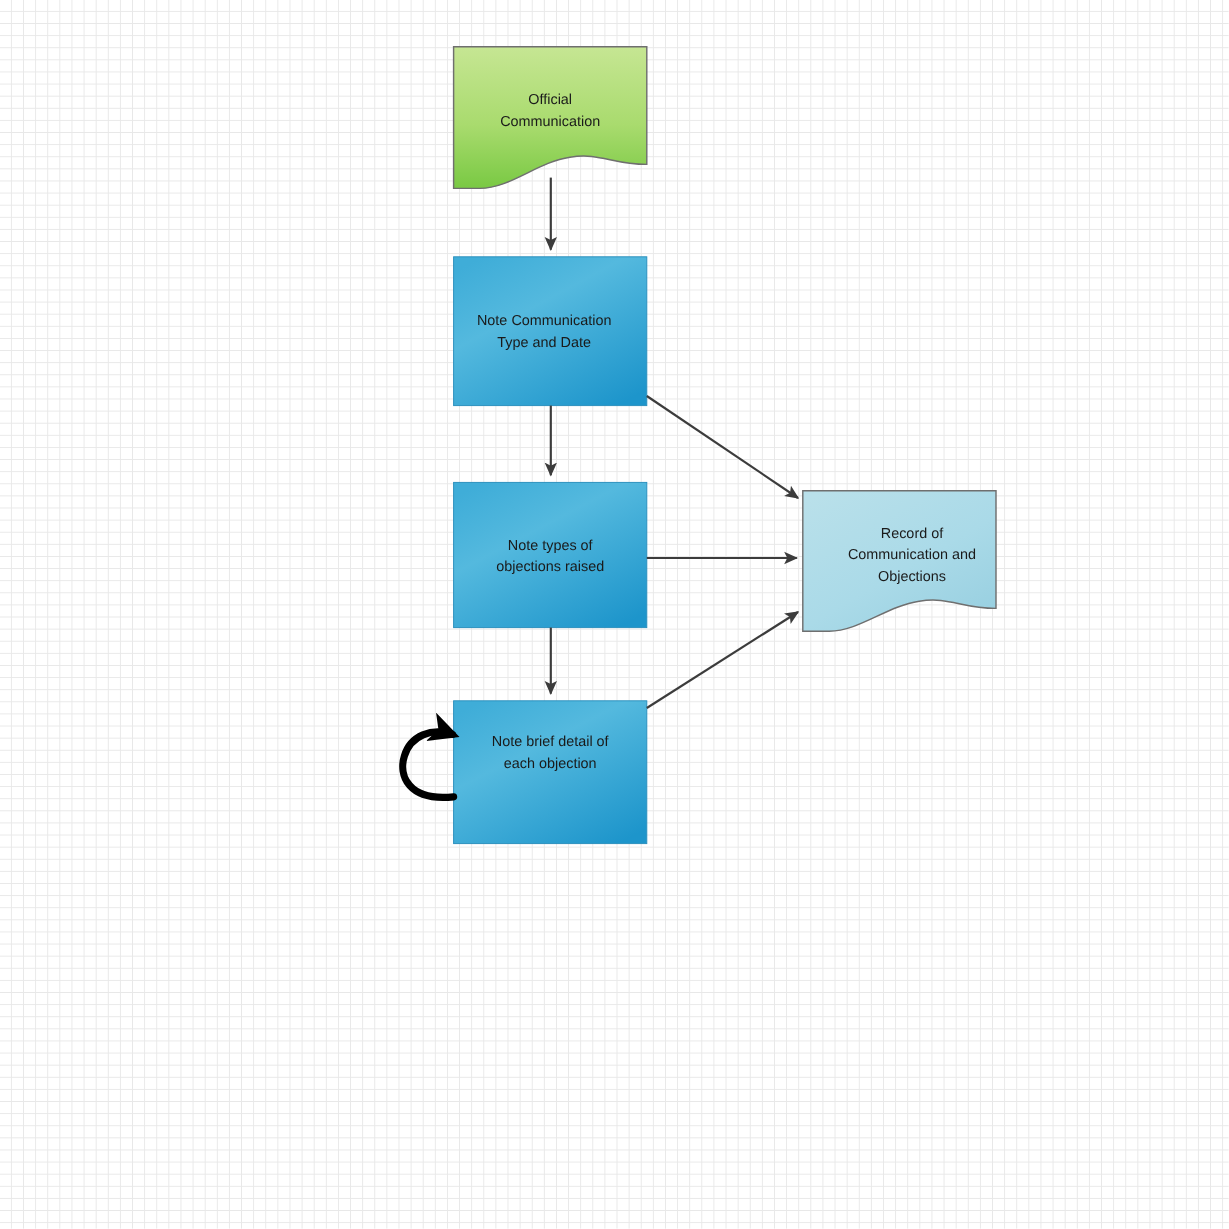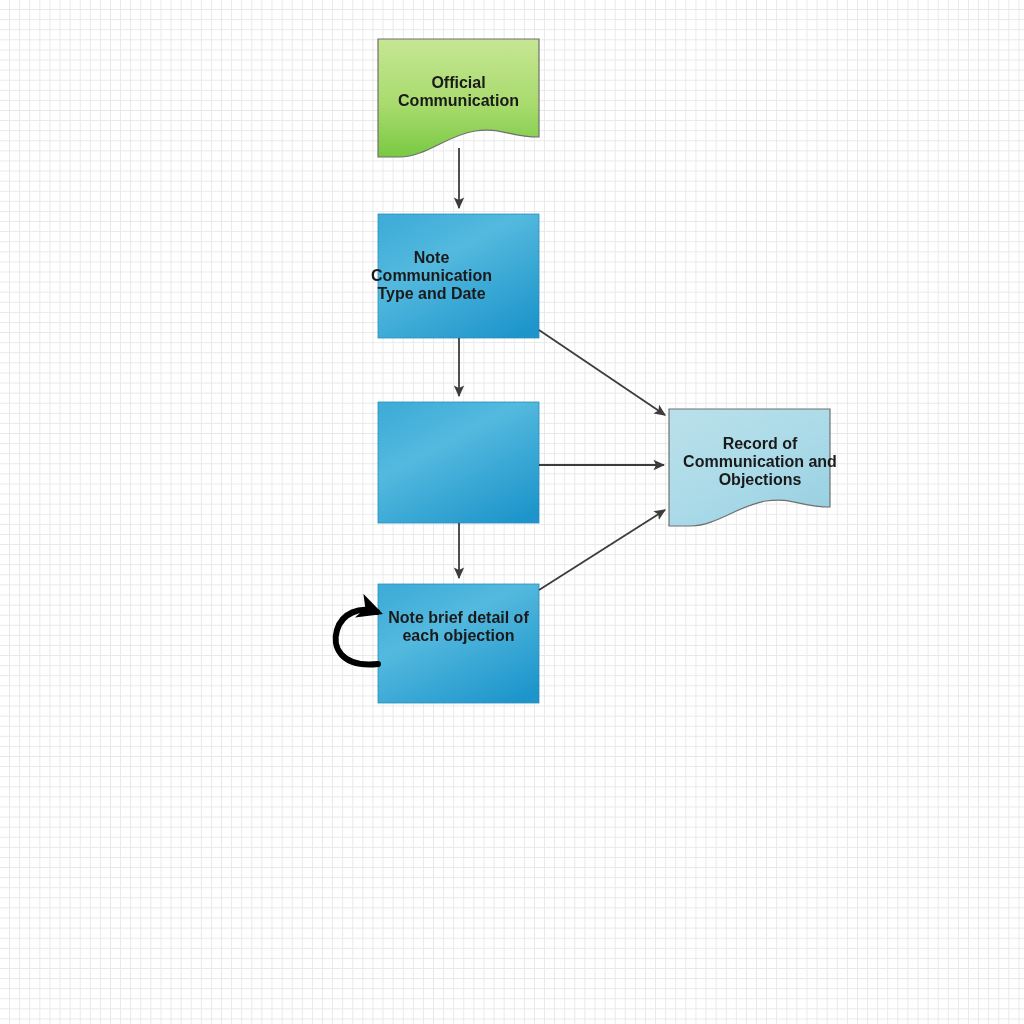--- a/index.html
+++ b/index.html
@@ -32,26 +32,25 @@
     width: 1024px;
     height: 1024px;
   }
   .node-label {
     position: absolute;
     display: flex;
     align-items: center;
     justify-content: center;
     text-align: center;
     color: #1a1a1a;
-    font-size: 16px;
+    font-size: 12px;
     line-height: 18px;
     font-family: "Liberation Sans", sans-serif;
     pointer-events: none;
     white-space: pre-line;
-    font-weight: bold;
   }
 </style>
 </head>
 <body>
 
 <div id="canvas">
 
   <svg id="svg-layer" viewBox="0 0 1024 1024" xmlns="http://www.w3.org/2000/svg">
     <defs>
       <linearGradient id="gradGreen" x1="0" y1="0" x2="0" y2="1">
@@ -118,23 +117,25 @@
 
     <path d="M 378 664
              C 340 668, 332 646, 337 630
              C 342 613, 360 606, 377 612" fill="none" stroke="#000000" stroke-width="6" stroke-linecap="round" marker-end="url(#arrowHeadThick)"></path>
 
   </svg>
 
   <div class="node-label" style="left:378px; top:39px; width:161px; height:105px;">Official
 Communication</div>
 
-  <div class="node-label" style="left:356px; top:214px; width:151px; height:124px;">Note Communication
+  <div class="node-label" style="left:378px; top:214px; width:151px; height:124px;">Note Communication
 Type and Date</div>
 
+  <div class="node-label" style="left:378px; top:402px; width:161px; height:121px;">Note types of
+objections raised</div>
 
   <div class="node-label" style="left:378px; top:584px; width:161px; height:86px;">Note brief detail of
 each objection</div>
 
   <div class="node-label" style="left:669px; top:409px; width:182px; height:105px;">Record of
 Communication and
 Objections</div>
 
 </div>
 

